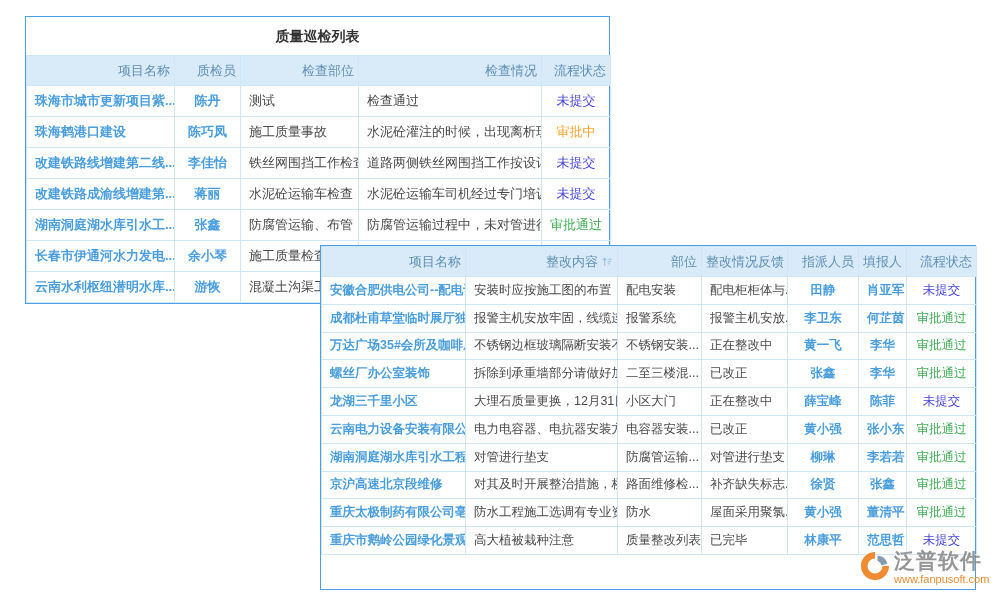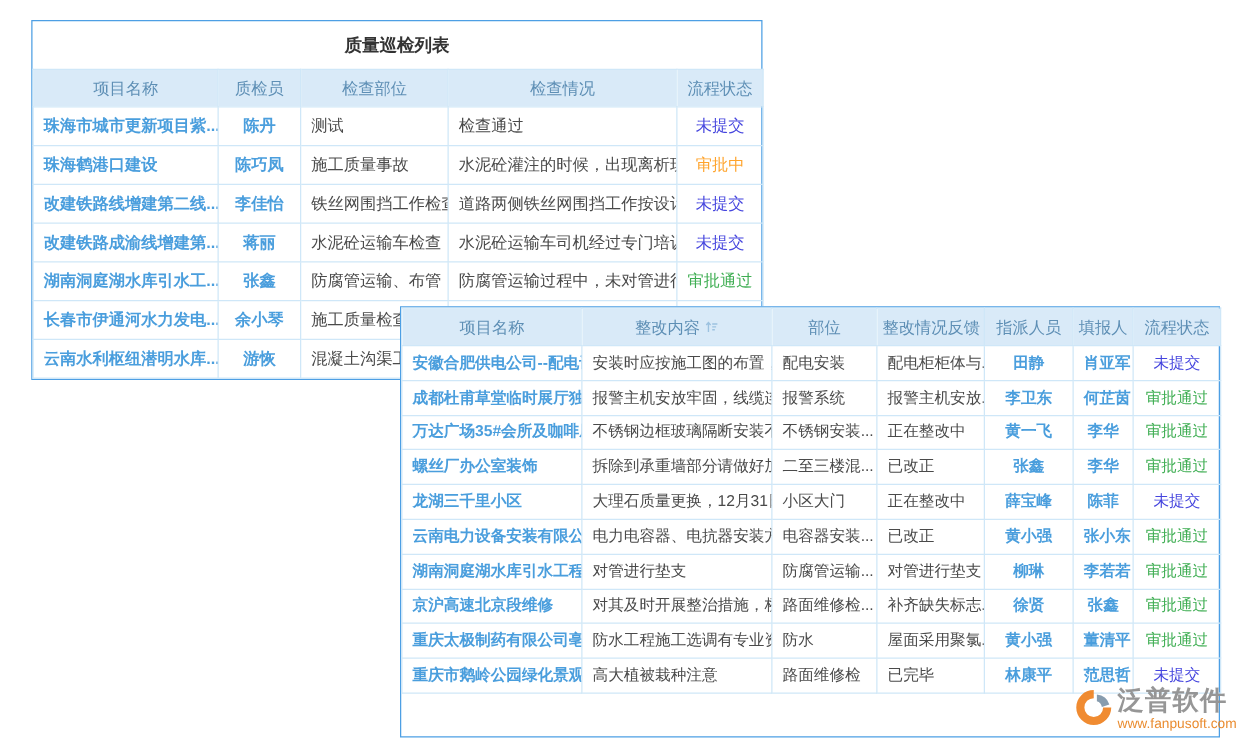--- a/index.html
+++ b/index.html
@@ -15,21 +15,21 @@
   #card-rectification{left:320px;top:245px;width:656px;height:345px;z-index:2;}
   .card h2{
     margin:0;text-align:center;font-weight:bold;
     color:var(--title-text,#333333);
   }
   #card-inspection h2{font-size:14px;line-height:38px;height:38px;}
   #card-rectification h2{font-size:16px;line-height:35px;height:35px;}
   table{border-collapse:collapse;table-layout:fixed;width:100%;}
   th{
     background:var(--header-bg,#D9EAF8);color:var(--header-text,#5E8FB5);
-    font-weight:normal;font-size:13px;height:29px;text-align:center;
+    font-weight:normal;font-size:13px;height:29px;text-align:right;
     border:1px solid var(--grid-line,#CFE7F8);padding:0 4px;
     white-space:nowrap;overflow:hidden;
   }
   td{
     font-size:13px;color:var(--body-text,#4A4A4A);
     border:1px solid var(--grid-line,#CFE7F8);padding:0 8px;
     white-space:nowrap;overflow:hidden;text-overflow:clip;
   }
   #card-inspection td{height:30px;}
   #card-rectification td{height:26.8px;font-size:12.5px;}
@@ -227,21 +227,21 @@
           <td class="al-left">防水工程施工选调有专业资质...</td>
           <td class="al-left">防水</td>
           <td class="al-left">屋面采用聚氯...</td>
           <td class="al-center link">黄小强</td>
           <td class="al-center link">董清平</td>
           <td class="al-center" style="color: rgb(63, 174, 83);">审批通过</td>
         </tr>
         <tr>
           <td class="al-left link">重庆市鹅岭公园绿化景观提升...</td>
           <td class="al-left">高大植被栽种注意</td>
-          <td class="al-left">路面维修检</td>
+          <td class="al-left">质量整改列表</td>
           <td class="al-left">已完毕</td>
           <td class="al-center link">林康平</td>
           <td class="al-center link">范思哲</td>
           <td class="al-center" style="color: rgb(69, 69, 222);">未提交</td>
         </tr>
       </tbody>
   </table>
 </section>
 
 <div id="watermark">

